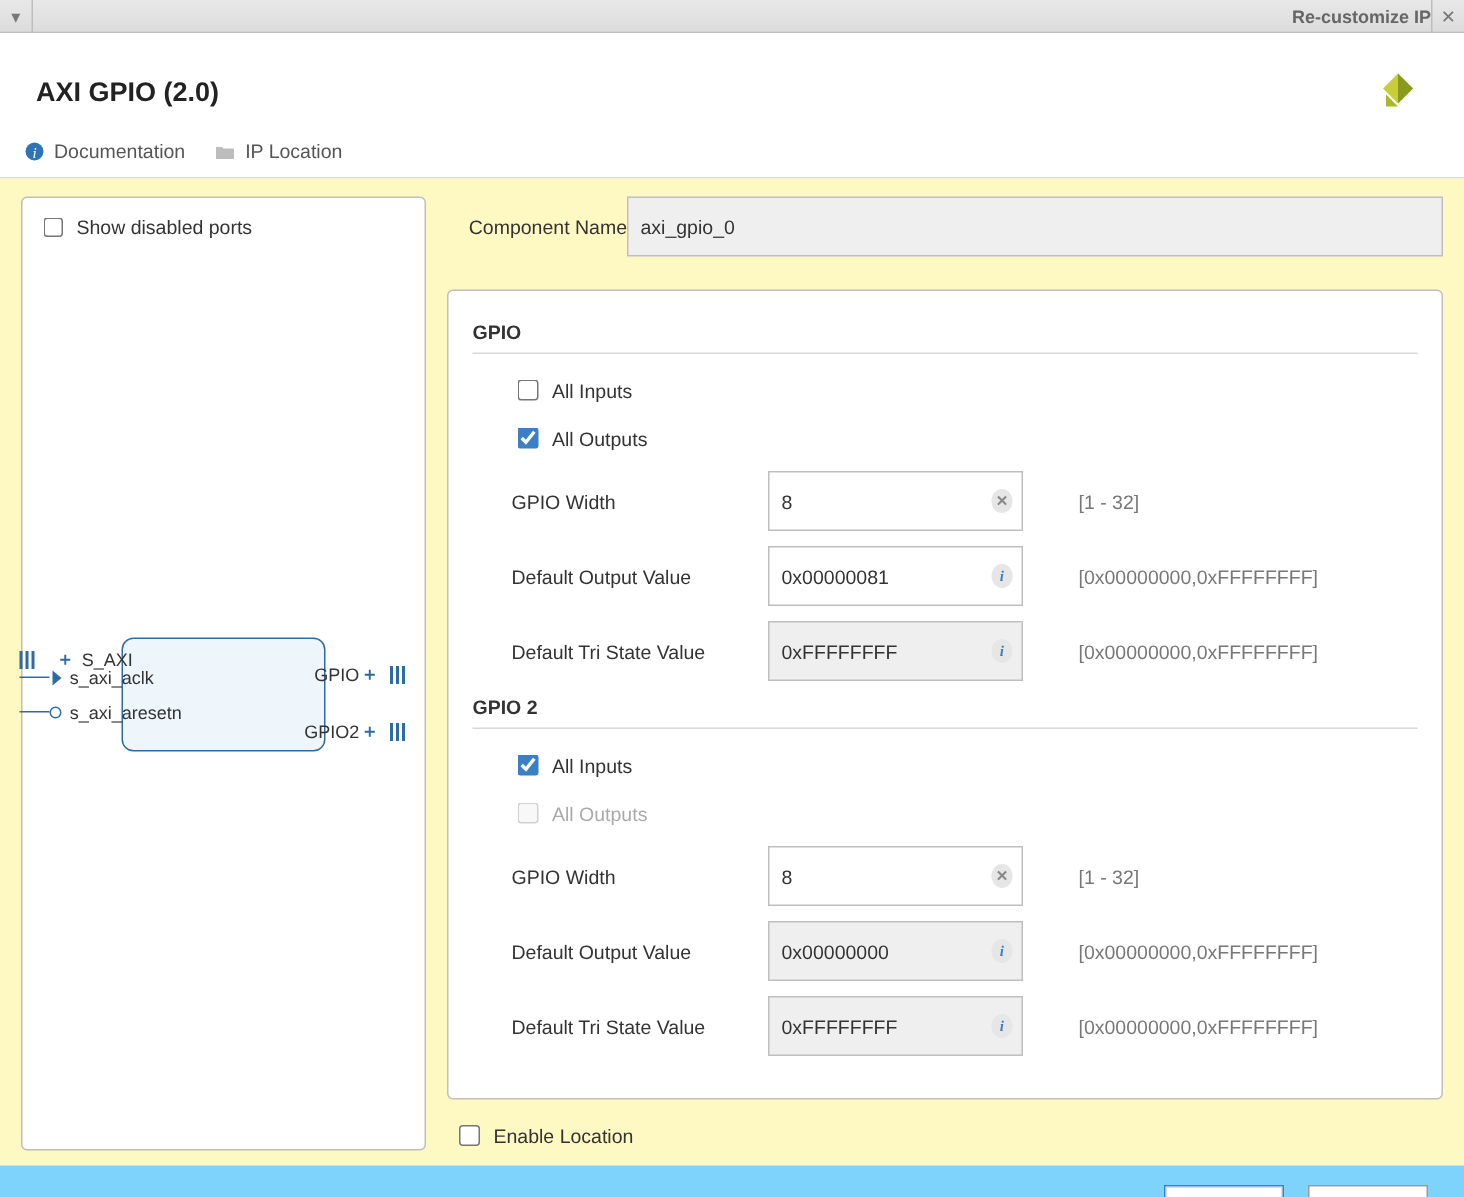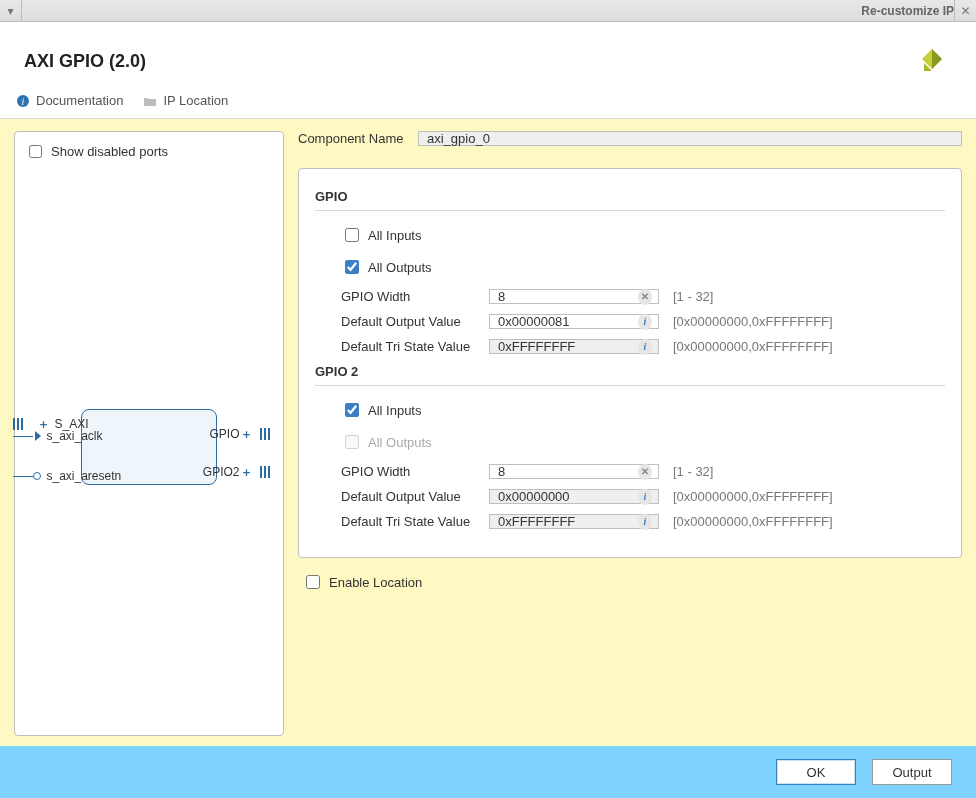--- a/index.html
+++ b/index.html
@@ -153,23 +153,23 @@
     display:flex;
     flex-direction:column;
     min-width:0;
   }
   .row {
     display:flex;
     align-items:center;
     margin-bottom:8px;
   }
   .row.label-wide .lbl { width:120px; }
-  .lbl { color:#333; }
+  .lbl { color:#333;text-align:right; }
   .field {
-    flex:1; height:15px;
+    flex:1; height:40px;
     border:1px solid #bfbfbf; background:#fff;
     padding:0 6px; font-size:13px; color:#333;
     display:flex; align-items:center;
   }
   .field.ro { background:#efefef; }
   .field input {
     border:none; outline:none; width:100%; font-size:13px; background:transparent; color:#333;
   }
   .field .icn {
     width:16px; height:16px; margin-left:4px; border-radius:50%;
@@ -190,21 +190,21 @@
   .group-title {
     font-weight:700; color:#333; margin: 6px 0 6px 0;
   }
   .group-sep { height:1px; background:#d8d8d8; margin: 4px 0 14px 0; }
 
   .indent { padding-left:26px; }
   .chk { display:flex; align-items:center; gap:6px; margin-bottom:12px; }
   .chk input[type=checkbox]{ width:14px; height:14px; accent-color:#3b7fc4;}
   .chk.disabled { color:#aaa; }
 
-  .form-row { display:flex; align-items:center; margin-bottom:10px; }
+  .form-row { display:flex; align-items:center; margin-bottom:10px;gap:23px; }
   .form-row .flbl { width:148px; color:#333; }
   .form-row .field { width:170px; flex:0 0 170px; }
 
   
   .footer {
     height:52px;
     display:flex;
     align-items:center;
     justify-content:flex-end;
     gap:16px;
@@ -273,21 +273,21 @@
           <div class="block"></div>
           <div class="port-l axi" style="top:8px;">
             <span class="plus">＋</span>
             <span class="name">S_AXI</span>
           </div>
           <div class="port-l clk" style="top:20px;text-decoration:underline;">
             <span class="stub"></span>
               <span class="tri"></span>
             <span class="name" style="left:34px;">s_axi_aclk</span>
           </div>
-          <div class="port-l rst" style="top:60px;">
+          <div class="port-l rst" style="top:43px;">
             <span class="stub"></span>
               <span class="dot"></span>
             <span class="name" style="left:34px;">s_axi_aresetn</span>
           </div>
           <div class="port-r" style="top:18px;">
             <span class="name">GPIO</span>
               <span class="plus">＋</span>
           </div>
           <div class="port-r" style="top:56px;">
             <span class="name">GPIO2</span>

